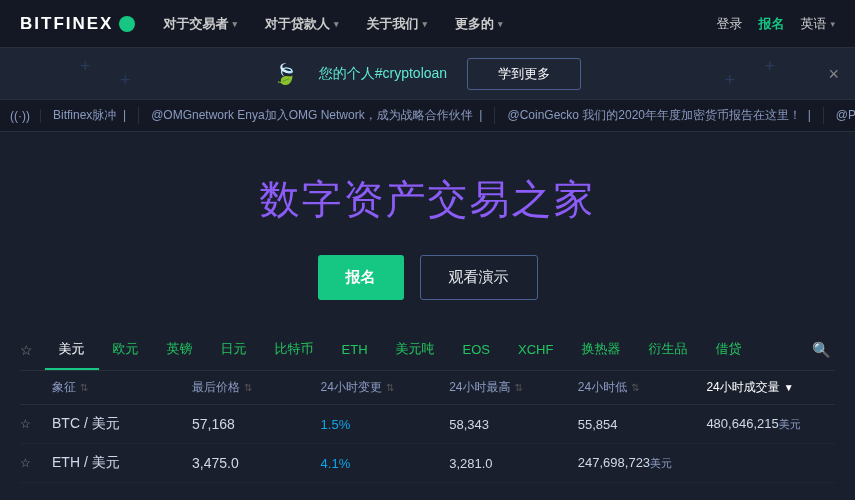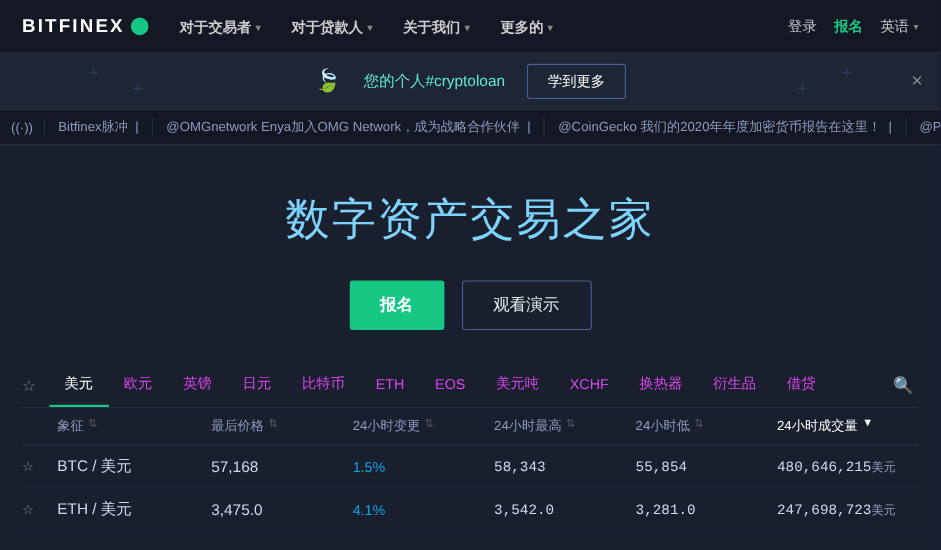--- a/index.html
+++ b/index.html
@@ -17,21 +17,21 @@
       display: flex;
       align-items: center;
       background: #141824;
       height: 48px;
       padding: 0 20px;
       justify-content: space-between;
       border-bottom: 1px solid #2a2f3e;
     }
     .header-left {
       display: flex;
-      align-items: flex-end;
+      align-items: center;
       gap: 28px;
     }
     .logo {
       display: flex;
       align-items: center;
       gap: 6px;
       font-weight: bold;
       font-size: 18px;
       letter-spacing: 1px;
     }
@@ -116,21 +116,21 @@
       font-size: 20px;
     }
     .promo-subtitle {
       color: #5eead4;
       font-size: 14px;
     }
     .learn-more-btn {
       background: transparent;
       border: 1px solid #4a6090;
       color: #fff;
-      padding: 6px 18px;
+      padding: 6px 30px;
       border-radius: 3px;
       font-size: 13px;
       cursor: pointer;
     }
     .close-banner {
       position: absolute;
       right: 16px;
       top: 50%;
       transform: translateY(-50%);
       color: #888;
@@ -168,21 +168,21 @@
       display: flex;
       flex-direction: column;
       align-items: center;
       justify-content: center;
       padding: 40px 20px 30px;
       text-align: center;
     }
     .hero-title {
       font-size: 40px;
       font-weight: 300;
-      color: #7dd3fc;
+      color: #8b5cf6;
       margin-bottom: 28px;
       letter-spacing: 2px;
     }
     .hero-buttons {
       display: flex;
       gap: 16px;
     }
     .btn-primary {
       background: #16c784;
       color: #fff;
@@ -216,21 +216,21 @@
     }
     .star-icon {
       color: #888;
       font-size: 14px;
       padding: 10px 12px 10px 0;
       cursor: pointer;
     }
     .tab-item {
       padding: 10px 14px;
       font-size: 13px;
-      color: #d946ef;
+      color: #22c55e;
       cursor: pointer;
       border-bottom: 2px solid transparent;
       white-space: nowrap;
     }
     .tab-item.active {
       color: #fff;
       border-bottom: 2px solid #16c784;
     }
     .search-icon-tab {
       margin-left: auto;
@@ -244,41 +244,41 @@
     .table-header {
       display: grid;
       grid-template-columns: 32px 140px 1fr 1fr 1fr 1fr 1fr;
       padding: 8px 0 8px 0;
       font-size: 12px;
       color: #8a9bc0;
       border-bottom: 1px solid #2a2f3e;
     }
     .table-header .col {
       display: flex;
-      align-items: flex-start;
+      align-items: center;
       gap: 4px;
     }
     .sort-icon { font-size: 10px; color: #555; }
     .sort-active { color: #fff; }
 
     
     .table-row {
       display: grid;
       grid-template-columns: 32px 140px 1fr 1fr 1fr 1fr 1fr;
       padding: 10px 0;
       font-size: 13px;
       color: #d0d8e8;
       border-bottom: 1px solid #1e2535;
       align-items: center;
     }
     .row-star { color: #888; font-size: 12px; cursor: pointer; }
     .col-symbol { font-size: 14px; font-weight: 500; }
     .col-price { font-size: 14px; }
     .col-change-pos { color: #0ea5e9; }
-    .col-high, .col-low, .col-volume { font-size: 13px; font-family: Liberation Mono, monospace; }
+    .col-high, .col-low, .col-volume { font-size: 13px; }
     .volume-note { font-size: 11px; color: #8a9bc0; }
   </style>
 </head>
 <body>
 
 <header class="header">
   <div class="header-left">
     <div class="logo">
       <span style="font-size:17px;letter-spacing:2px;font-weight:900;">BITFINEX</span>
       <span class="logo-icon" style="background:#16c784;width:16px;height:16px;border-radius:50%;display:inline-block;"></span>
@@ -343,22 +343,22 @@
 
 <div class="market-section">
   <div class="market-tabs">
     <span class="star-icon">☆</span>
     <div class="tab-item active">美元</div>
     <div class="tab-item">欧元</div>
     <div class="tab-item">英镑</div>
     <div class="tab-item">日元</div>
     <div class="tab-item">比特币</div>
     <div class="tab-item">ETH</div>
+    <div class="tab-item">美元吨</div>
     <div class="tab-item">EOS</div>
-    <div class="tab-item">美元吨</div>
     <div class="tab-item">XCHF</div>
     <div class="tab-item">换热器</div>
     <div class="tab-item">衍生品</div>
     <div class="tab-item">借贷</div>
     <span class="search-icon-tab">🔍</span>
   </div>
 
   <div class="table-header">
     <div class="col"></div>
     <div class="col">
@@ -397,19 +397,18 @@
     <span class="col-volume">
       <span>480,646,215</span><span class="volume-note">美元</span>
     </span>
   </div>
 
   <div class="table-row">
     <span class="row-star">☆</span>
     <span class="col-symbol">ETH / 美元</span>
     <span class="col-price">3,475.0</span>
     <span class="col-change-pos">4.1%</span>
-    <span class="col-high">3,542.0</span>
     <span class="col-low">3,281.0</span>
     <span class="col-volume">
       <span>247,698,723</span><span class="volume-note">美元</span>
     </span>
   </div>
 </div>
 
 </body></html>

